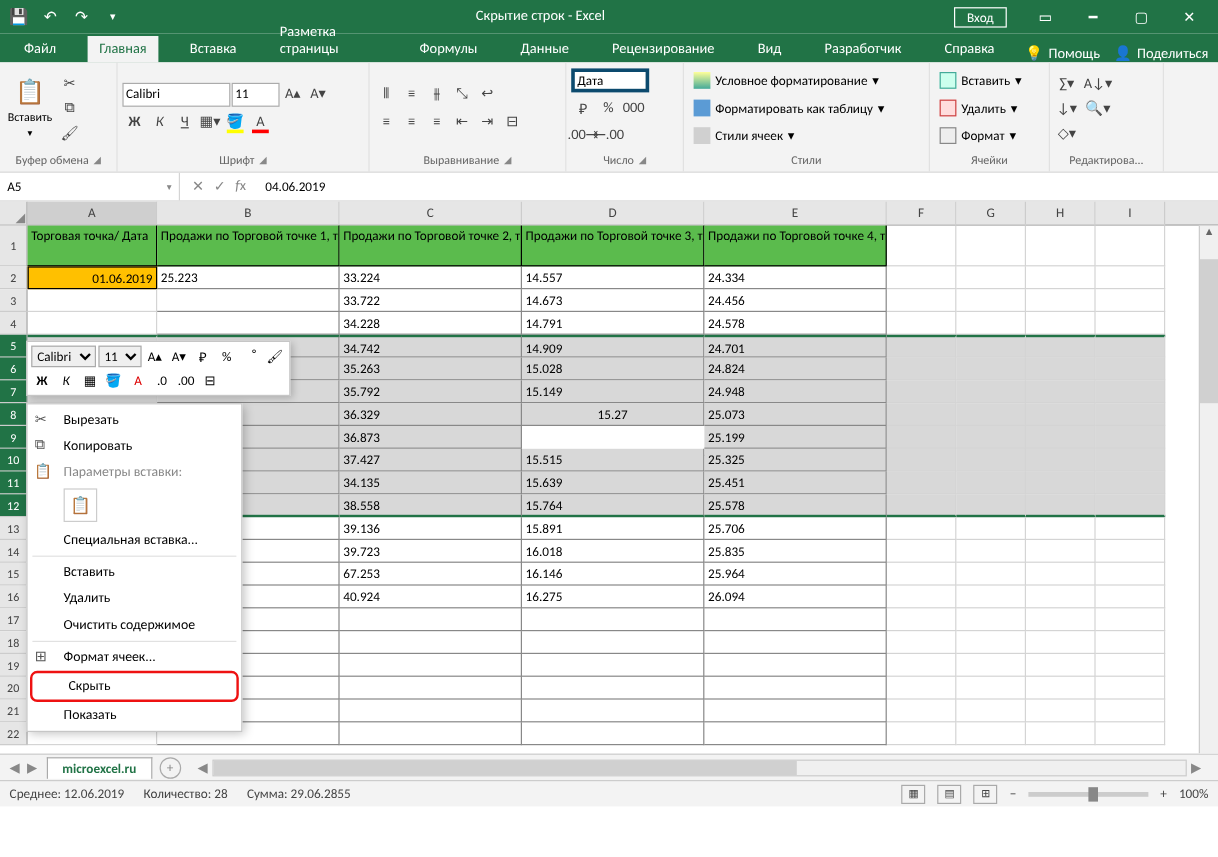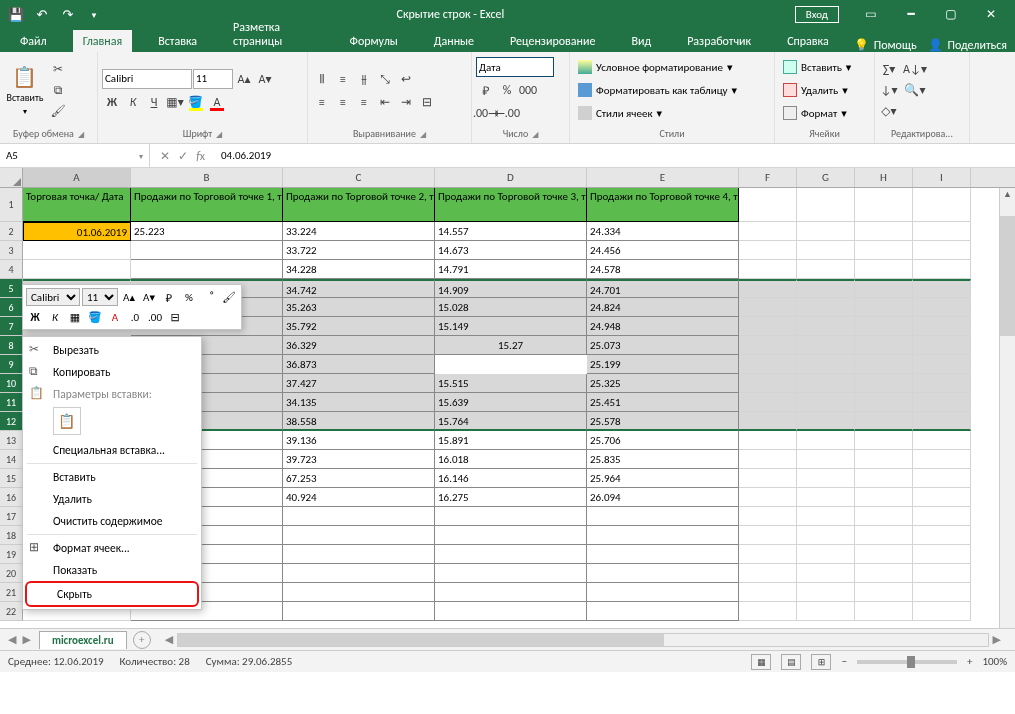--- a/index.html
+++ b/index.html
@@ -28,21 +28,21 @@
 .ribbon-group-label .launcher { font-size: 8px; color: #888; cursor: pointer; }
 .ribbon-body { flex: 1; display: flex; align-items: center; gap: 2px; }
 .ribbon-btn { width: 20px; height: 20px; display: flex; align-items: center; justify-content: center; cursor: pointer; font-size: 12px; color: #444; border: 1px solid transparent; }
 .ribbon-col { display: flex; flex-direction: column; gap: 1px; }
 .ribbon-row { display: flex; gap: 1px; align-items: center; }
 .big-btn { width: 42px; display: flex; flex-direction: column; align-items: center; justify-content: center; cursor: pointer; font-size: 10px; gap: 2px; padding: 2px; }
 .big-btn .ic { font-size: 20px; }
 .font-sel, .size-sel { border: 1px solid #ababab; background: #fff; font-size: 11px; height: 20px; }
 .font-sel { width: 90px; padding: 0 2px; }
 .size-sel { width: 40px; padding: 0 2px; }
-.num-sel { width: 78px; height: 20px; border: 1px solid #0c4a6e; background: #fff; font-size: 11px; padding: 0 2px; }
+.num-sel { width: 65px; height: 20px; border: 3px solid #0c4a6e; background: #fff; font-size: 11px; padding: 0 2px; }
 .style-btn { display: flex; align-items: center; gap: 4px; font-size: 11px; cursor: pointer; padding: 1px 4px; height: 22px; white-space: nowrap; }
 .style-btn .sq { width: 14px; height: 14px; display: inline-block; }
 
 
 .formula-bar { height: 24px; border-bottom: 1px solid #d4d4d4; display: flex; align-items: center; background: #fff; }
 .name-box { width: 150px; border-right: 1px solid #d4d4d4; padding: 0 6px; font-size: 11px; height: 100%; display: flex; align-items: center; justify-content: space-between; }
 .name-box .dd { color: #888; font-size: 8px; }
 .fb-btns { display: flex; gap: 8px; padding: 0 10px; color: #888; }
 .fb-btns span { cursor: pointer; font-size: 12px; }
 .fb-input { flex: 1; padding: 0 6px; font-size: 11px; }
@@ -609,22 +609,22 @@
   <div class="ctx-item"><span class="ic">⧉</span><span>Копировать</span></div>
   <div class="ctx-item disabled"><span class="ic">📋</span><span>Параметры вставки:</span></div>
   <div class="paste-opts"><div class="pbtn">📋</div></div>
   <div class="ctx-item"><span>Специальная вставка...</span></div>
   <div class="ctx-sep"></div>
   <div class="ctx-item"><span>Вставить</span></div>
   <div class="ctx-item"><span>Удалить</span></div>
   <div class="ctx-item"><span>Очистить содержимое</span></div>
   <div class="ctx-sep"></div>
   <div class="ctx-item"><span class="ic">⊞</span><span>Формат ячеек...</span></div>
+  <div class="ctx-item highlight-red"><span>Скрыть</span></div>
   <div class="ctx-item"><span>Показать</span></div>
-  <div class="ctx-item highlight-red"><span>Скрыть</span></div>
 </div>
 
 <div class="sheet-bar">
   <div class="sheet-nav">
     <span>◀</span>
     <span>▶</span>
   </div>
   <div class="sheet-tab">microexcel.ru</div>
   <div class="sheet-add">+</div>
   <div class="hscroll">

